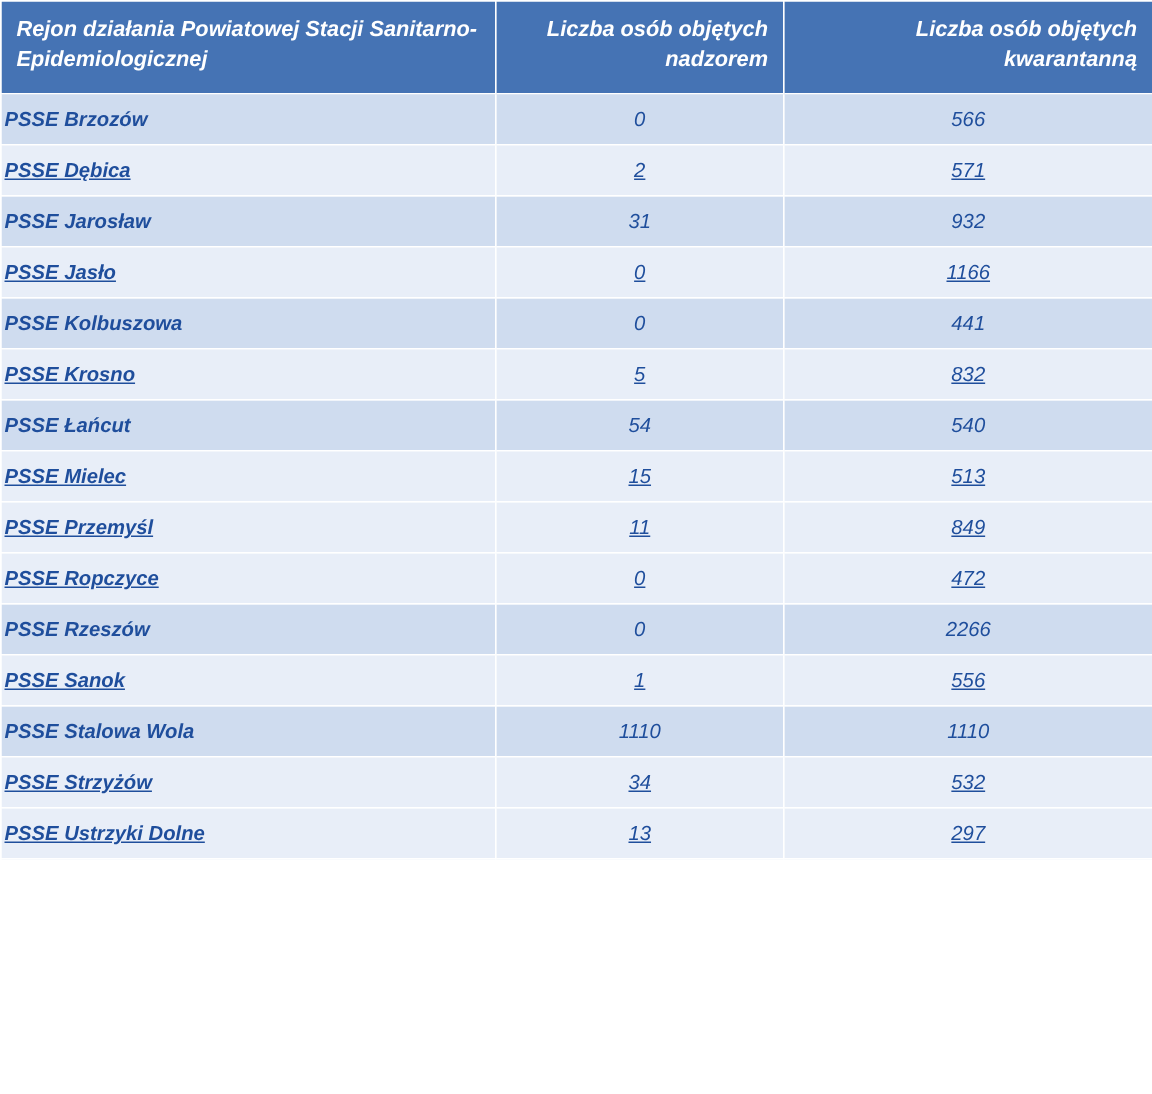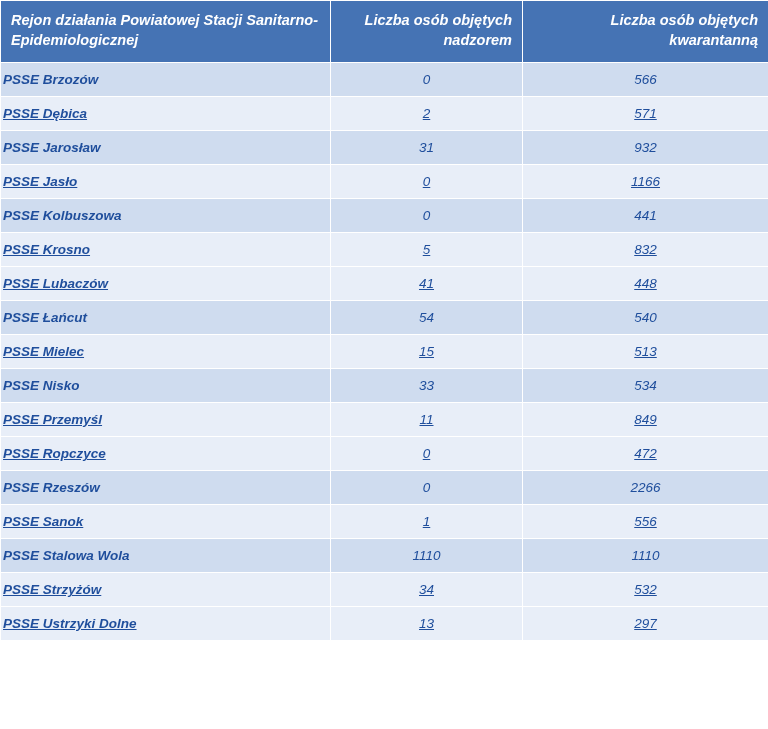--- a/index.html
+++ b/index.html
@@ -101,39 +101,29 @@
       <tr class="row-odd">
         <td class="cell-region">PSSE Kolbuszowa</td>
         <td class="cell-num">0</td>
         <td class="cell-num">441</td>
       </tr>
       <tr class="row-even">
         <td class="cell-region">PSSE Krosno</td>
         <td class="cell-num">5</td>
         <td class="cell-num">832</td>
       </tr>
-      <tr class="row-even">
-        <td class="cell-region">PSSE Lubaczów</td>
-        <td class="cell-num">41</td>
-        <td class="cell-num">448</td>
-      </tr>
       <tr class="row-odd">
         <td class="cell-region">PSSE Łańcut</td>
         <td class="cell-num">54</td>
         <td class="cell-num">540</td>
       </tr>
       <tr class="row-even">
         <td class="cell-region">PSSE Mielec</td>
         <td class="cell-num">15</td>
         <td class="cell-num">513</td>
-      </tr>
-      <tr class="row-odd">
-        <td class="cell-region">PSSE Nisko</td>
-        <td class="cell-num">33</td>
-        <td class="cell-num">534</td>
       </tr>
       <tr class="row-even">
         <td class="cell-region">PSSE Przemyśl</td>
         <td class="cell-num">11</td>
         <td class="cell-num">849</td>
       </tr>
       <tr class="row-even">
         <td class="cell-region">PSSE Ropczyce</td>
         <td class="cell-num">0</td>
         <td class="cell-num">472</td>

